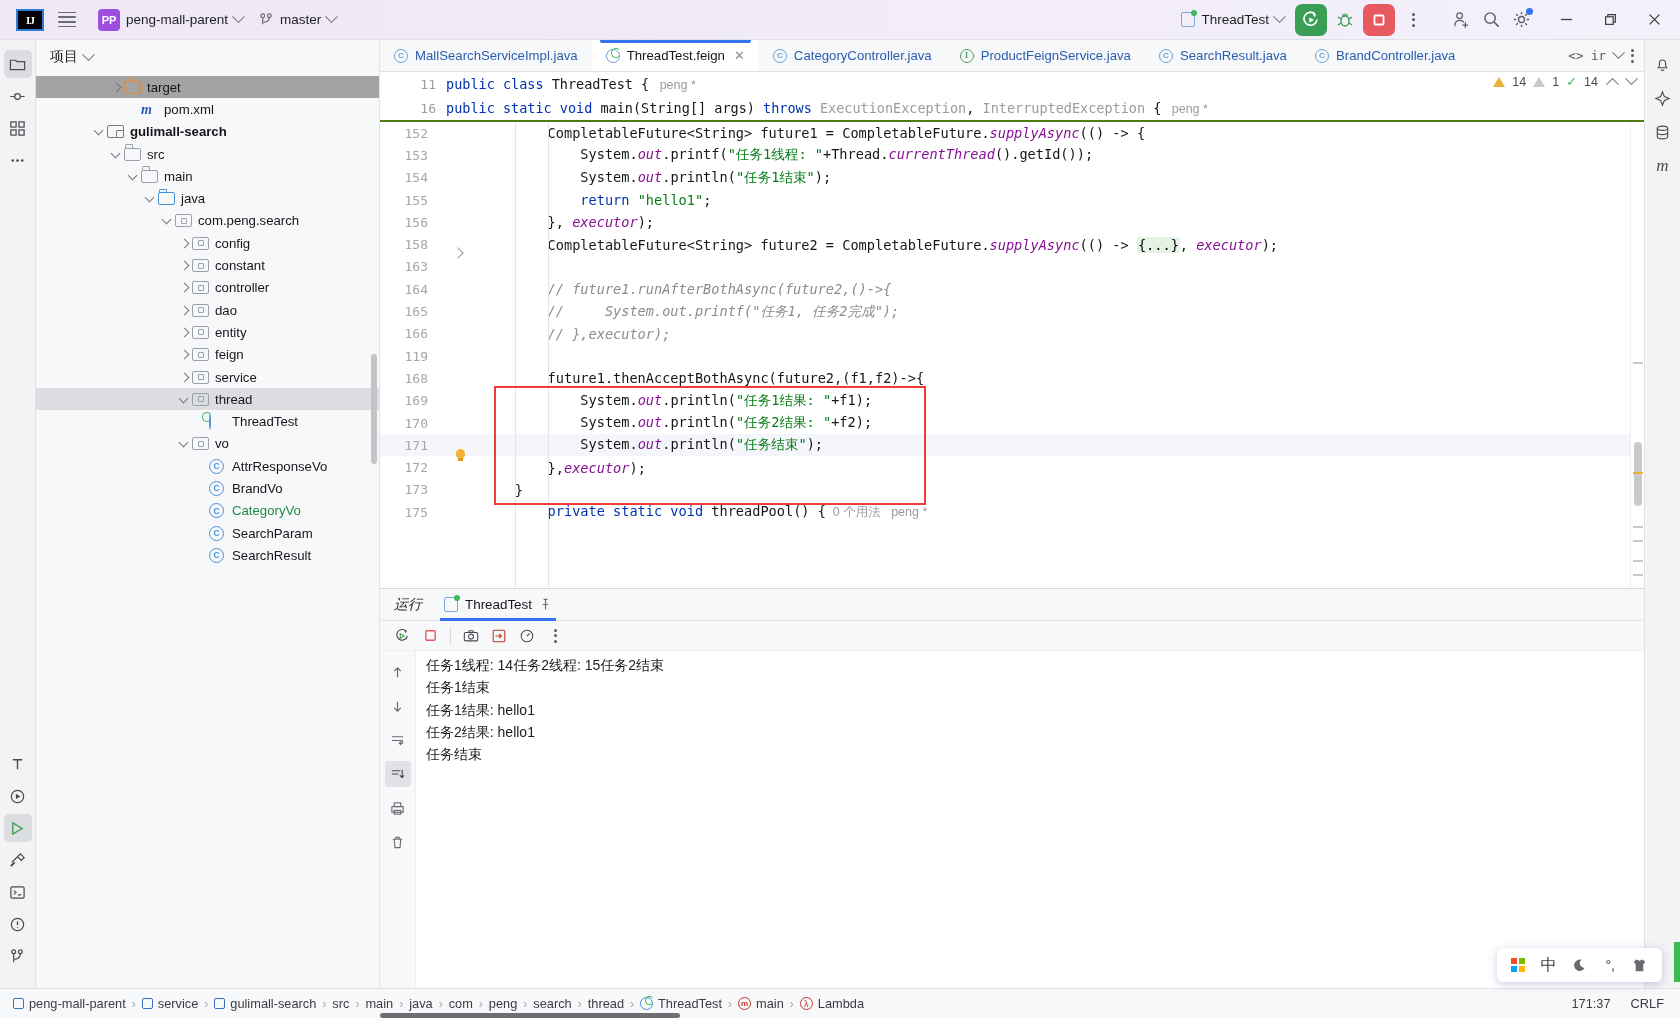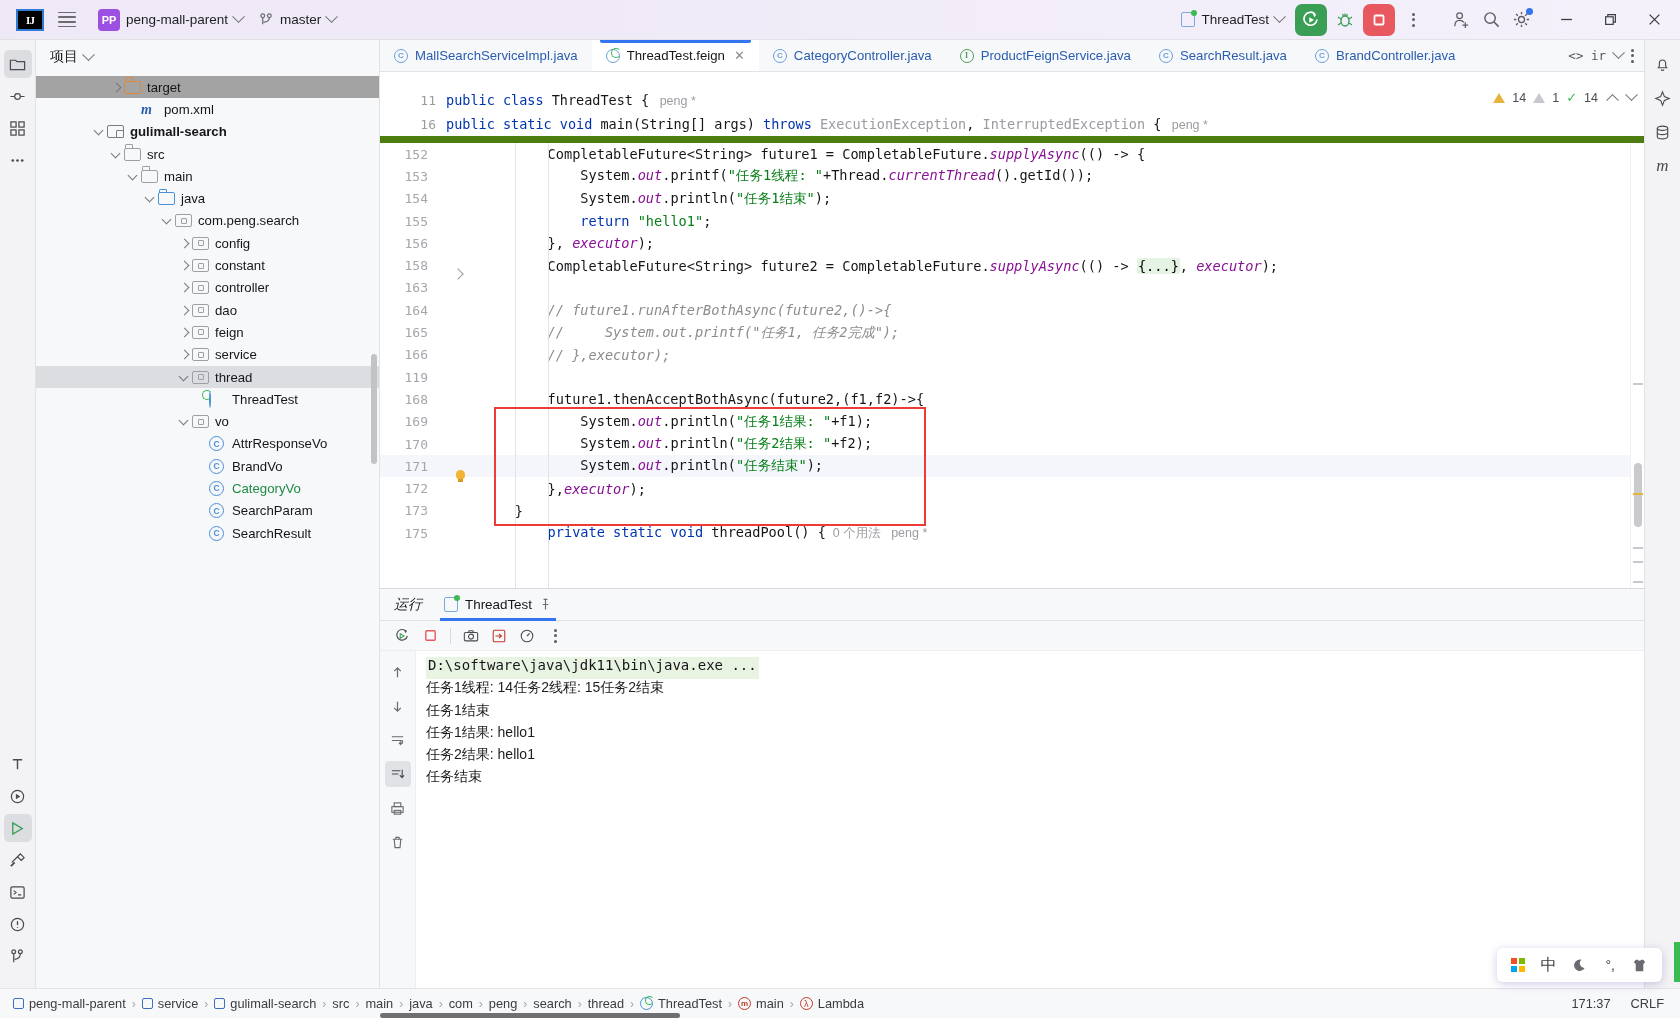--- a/index.html
+++ b/index.html
@@ -127,21 +127,21 @@
     display:flex;align-items:center;justify-content:center;font-size:8px;color:#6a9fd8;font-weight:bold;}
   .tab-ico-i { width:14px;height:14px;border:1.5px solid #4f9d5a;border-radius:50%;
     display:flex;align-items:center;justify-content:center;font-size:8px;color:#4f9d5a;font-weight:bold;
     font-family:"Liberation Serif",serif;}
   .tab-ico-run { width:14px;height:14px;border:1.5px solid #6a9fd8;border-radius:50%;position:relative;}
   .tab-ico-run::after{content:"";position:absolute;right:-2px;top:-2px;width:8px;height:8px;
     border:1.5px solid #3cba54;border-radius:50%;border-right-color:transparent;}
   .tabbar-right { margin-left:auto; display:flex;align-items:center;gap:8px;padding-right:10px;color:#6a6a70;}
 
   
-  .sticky { background:#fff; border-bottom:7px solid #4d7c0f; position:relative;margin-top:16px;}
+  .sticky { background:#fff; border-bottom:2px solid #4d7c0f; position:relative;}
   .sticky-row { height: 24px; display:flex; align-items:center; font-family:"DejaVu Sans Mono", monospace;
     font-size: 13.5px; }
   .sticky .gut { width: 66px; flex:0 0 66px; text-align:right; padding-right:10px; color:#9b9ba1; font-size:13px;}
   .warn-strip { position:absolute; right:8px; top:2px; display:flex; align-items:center; gap:7px; font-size:12.5px;
     color:#4b4b50; }
   .tri { width:0;height:0;border-left:6px solid transparent;border-right:6px solid transparent; }
   .tri.y { border-bottom:10px solid #e8b33a; }
   .tri.g { border-bottom:10px solid #c8c8ce; }
   .check { color:#3cba54; font-size:13px; }
 
@@ -489,20 +489,28 @@
             </span>
             <span class="tlabel">controller</span>
           </div>
           <div class="trow">
             <span style="width: 142px; flex: 0 0 auto;"></span>
             <span class="tarrow r"></span>
             <span class="tico">
               <span class="ic-pkg" style="display:flex"></span>
             </span>
             <span class="tlabel">dao</span>
+          </div>
+          <div class="trow">
+            <span style="width: 142px; flex: 0 0 auto;"></span>
+            <span class="tarrow r"></span>
+            <span class="tico">
+              <span class="ic-pkg" style="display:flex"></span>
+            </span>
+            <span class="tlabel">entity</span>
           </div>
           <div class="trow">
             <span style="width: 142px; flex: 0 0 auto;"></span>
             <span class="tarrow r"></span>
             <span class="tico">
               <span class="ic-pkg" style="display:flex"></span>
             </span>
             <span class="tlabel">feign</span>
           </div>
           <div class="trow">
@@ -755,21 +763,20 @@
                 <rect x="4.5" y="10" width="7" height="4" fill="none" stroke="#6a6a70" stroke-width="1.2"></rect>
               </svg>
             </div>
             <div class="tb-btn">
               <svg width="15" height="15" viewBox="0 0 16 16">
                 <path d="M3 4.5 L13 4.5 M4.5 4.5 L5.3 13.5 L10.7 13.5 L11.5 4.5 M6 4.5 L6.3 2.5 L9.7 2.5 L10 4.5" fill="none" stroke="#6a6a70" stroke-width="1.2"></path>
               </svg>
             </div>
           </div>
           <div class="console" id="console-host">
-              <div class="cs-line"><span class="cs-line cmd">D:\software\java\jdk11\bin\java.exe ...</span></div>
               <div class="cs-line">任务1线程: 14任务2线程: 15任务2结束</div>
               <div class="cs-line">任务1结束</div>
               <div class="cs-line">任务1结果: hello1</div>
               <div class="cs-line">任务2结果: hello1</div>
               <div class="cs-line">任务结束</div>
             </div>
         </div>
       </div>
     </div>
 

